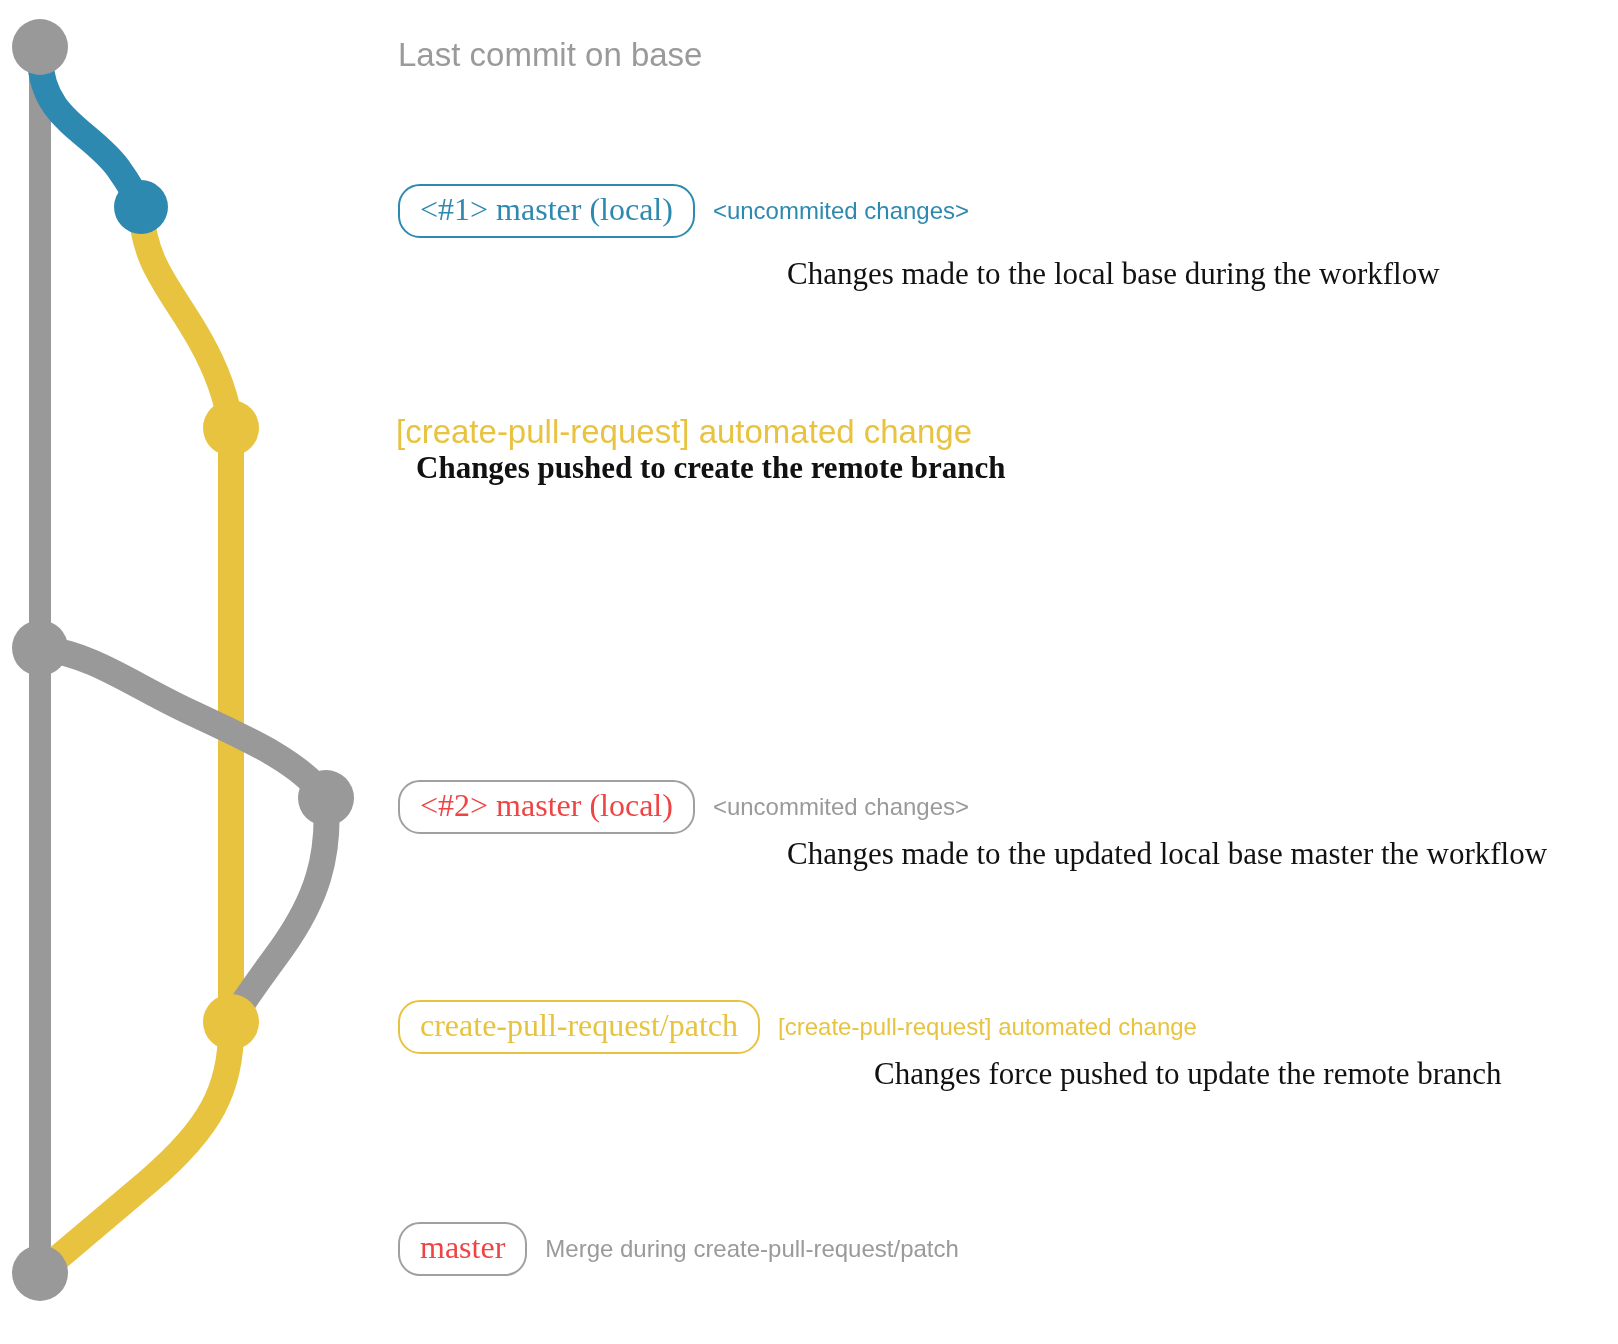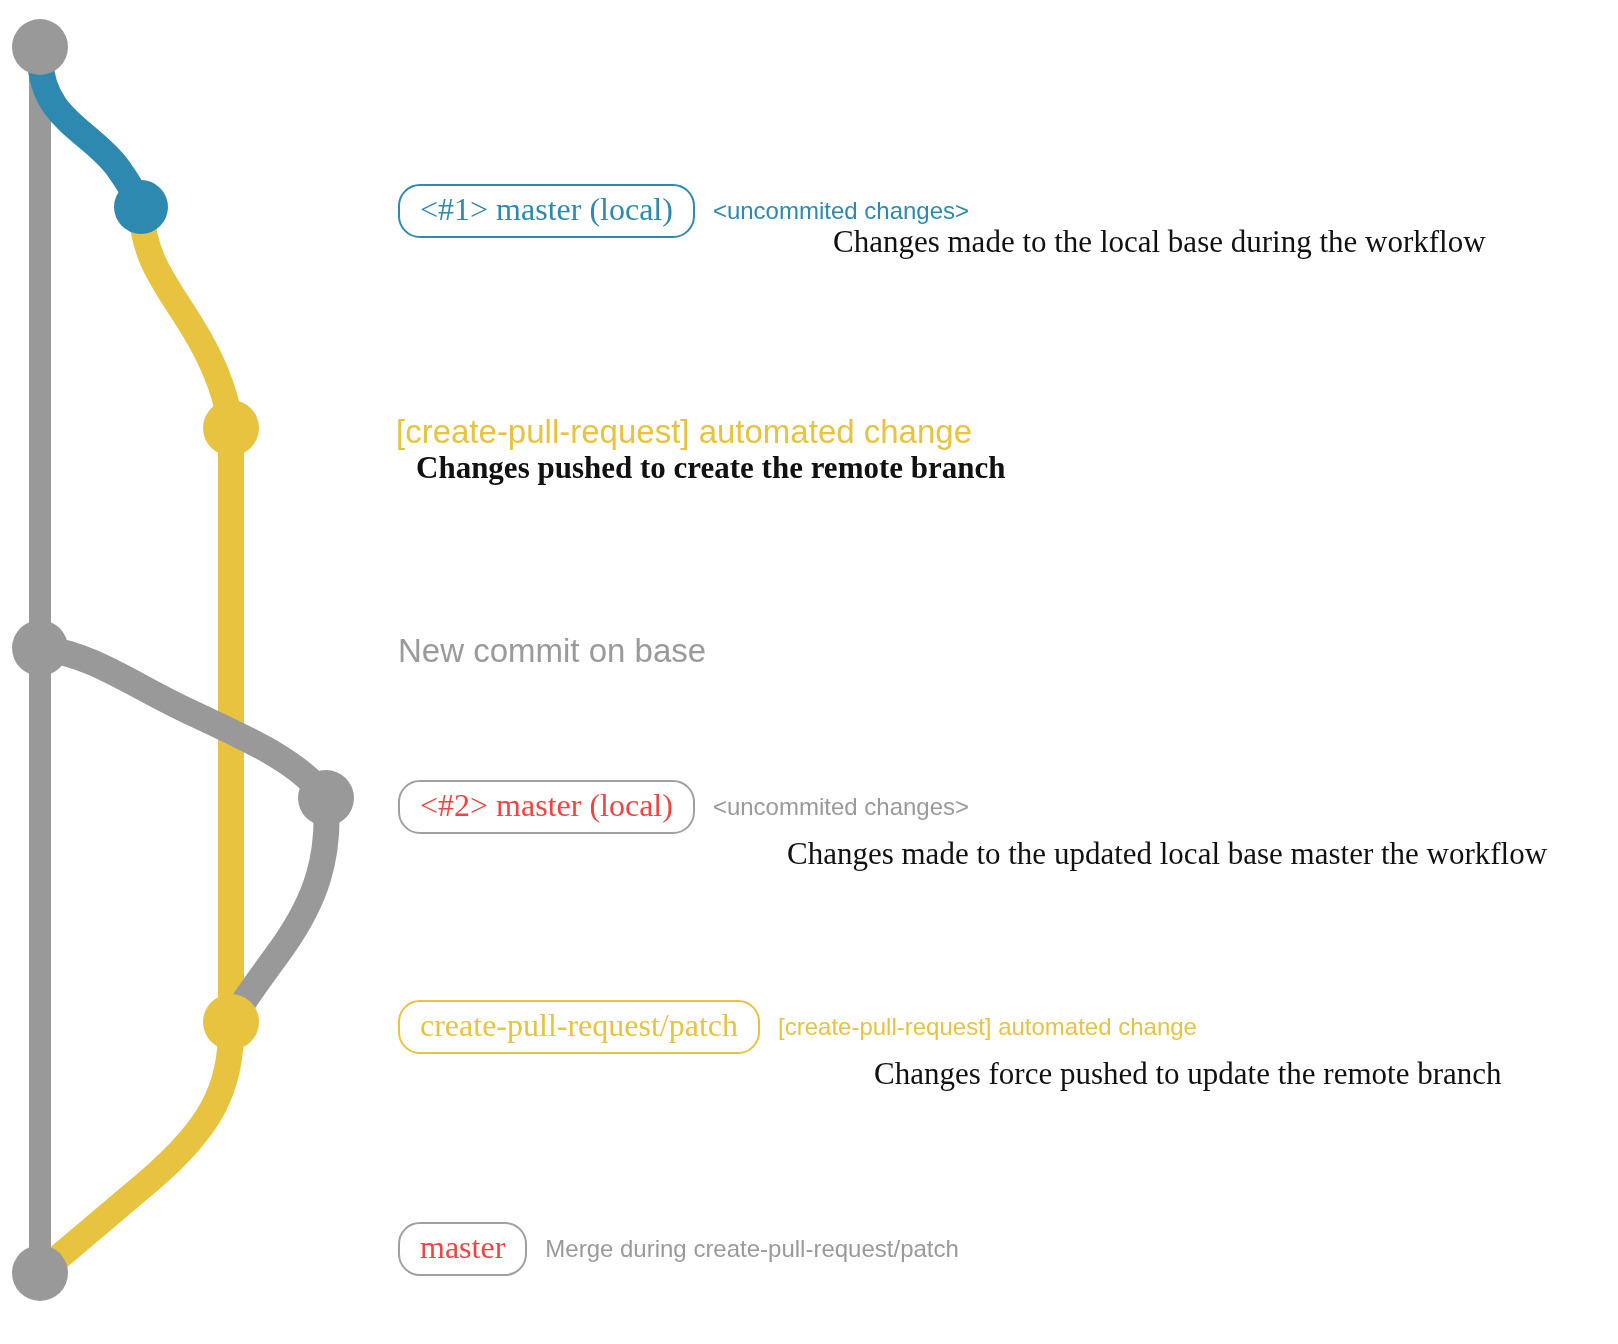--- a/index.html
+++ b/index.html
@@ -106,32 +106,32 @@
   <circle cx="141" cy="207" r="27" fill="#2e89b0"></circle>
   <circle cx="231" cy="428" r="28" fill="#e8c33f"></circle>
   <circle cx="40" cy="648" r="28" fill="#999999"></circle>
   <circle cx="326" cy="798" r="28" fill="#999999"></circle>
   <circle cx="231" cy="1022" r="28" fill="#e8c33f"></circle>
   <circle cx="40" cy="1273" r="28" fill="#999999"></circle>
 </svg>
 
 <div class="label-layer">
 
+  <div class="plain-title" style="left:398px; top:36px;">Last commit on base</div>
 
   <div class="row" style="left:398px; top:184px;">
     <span class="badge blue">&lt;#1&gt; master (local)</span>
     <span class="badge-gap"></span>
     <span class="commit-title blue">&lt;uncommited changes&gt;</span>
   </div>
-  <div class="desc" style="left:787px; top:224px;margin-left:46px;">Changes made to the local base during the workflow</div>
+  <div class="desc" style="left:787px; top:256px;">Changes made to the local base during the workflow</div>
 
   <div class="plain-title" style="left:396px; top:413px; color:#e8c33f;">[create-pull-request] automated change</div>
   <div class="desc" style="left:416px; top:450px;font-weight:bold;">Changes pushed to create the remote branch</div>
 
-  <div class="plain-title" style="left:398px; top:632px;">New commit on base</div>
 
   <div class="row" style="left:398px; top:780px;">
     <span class="badge grey">&lt;#2&gt; master (local)</span>
     <span class="badge-gap"></span>
     <span class="commit-title grey">&lt;uncommited changes&gt;</span>
   </div>
   <div class="desc" style="left:787px; top:836px;">Changes made to the updated local base master the workflow</div>
 
   <div class="row" style="left:398px; top:1000px;">
     <span class="badge yellow">create-pull-request/patch</span>

